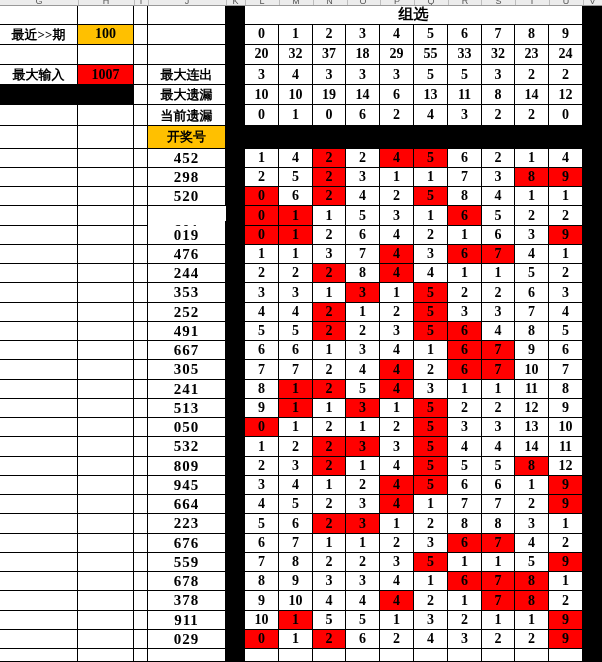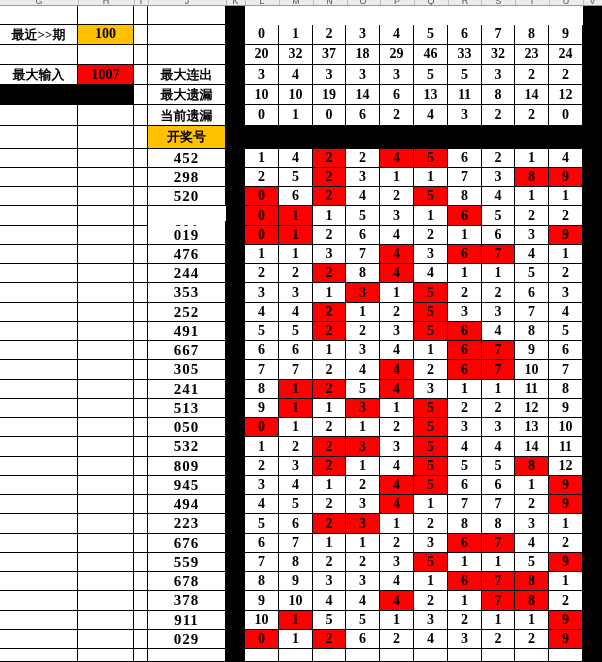--- a/index.html
+++ b/index.html
@@ -61,20 +61,21 @@
       <div class="strip-tick" style="left: 347px;"></div>
       <div class="strip-tick" style="left: 380px;"></div>
       <div class="strip-tick" style="left: 414px;"></div>
       <div class="strip-tick" style="left: 448px;"></div>
       <div class="strip-tick" style="left: 481px;"></div>
       <div class="strip-tick" style="left: 515px;"></div>
       <div class="strip-tick" style="left: 549px;"></div>
       <div class="strip-tick" style="left: 583px;"></div>
     </div>
 
+  <div class="cell overlay title-cell cjk" style="left: 245px; top: 5px; width: 338px; height: 20px;">组选</div>
 
   <div class="cell overlay cjk" style="left: 0px; top: 25px; width: 78px; height: 19.5px;">最近&gt;&gt;期</div>
   <div class="cell overlay orange" style="left: 78px; top: 25px; width: 56px; height: 19.5px;">100</div>
   <div class="cell overlay cjk" style="left: 0px; top: 65px; width: 78px; height: 20px;">最大输入</div>
   <div class="cell overlay redbg" style="left: 78px; top: 65px; width: 56px; height: 20px;">1007</div>
   <div class="black" style="position: absolute; left: 0px; top: 85px; width: 134px; height: 20px;"></div>
 
   <div class="cell overlay cjk" style="left: 148px; top: 65px; width: 78px; height: 20px;">最大连出</div>
   <div class="cell overlay cjk" style="left: 148px; top: 85px; width: 78px; height: 20px;">最大遗漏</div>
   <div class="cell overlay cjk" style="left: 148px; top: 105px; width: 78px; height: 21px;">当前遗漏</div>
@@ -120,21 +121,21 @@
     <div class="cell overlay" style="left: 414px; top: 25px; width: 34px; height: 19.5px;">5</div>
     <div class="cell overlay" style="left: 448px; top: 25px; width: 34px; height: 19.5px;">6</div>
     <div class="cell overlay" style="left: 482px; top: 25px; width: 33px; height: 19.5px;">7</div>
     <div class="cell overlay" style="left: 515px; top: 25px; width: 34px; height: 19.5px;">8</div>
     <div class="cell overlay" style="left: 549px; top: 25px; width: 34px; height: 19.5px;">9</div>
     <div class="cell overlay" style="left: 245px; top: 44.5px; width: 34px; height: 20.5px;">20</div>
     <div class="cell overlay" style="left: 279px; top: 44.5px; width: 34px; height: 20.5px;">32</div>
     <div class="cell overlay" style="left: 313px; top: 44.5px; width: 33px; height: 20.5px;">37</div>
     <div class="cell overlay" style="left: 346px; top: 44.5px; width: 34px; height: 20.5px;">18</div>
     <div class="cell overlay" style="left: 380px; top: 44.5px; width: 34px; height: 20.5px;">29</div>
-    <div class="cell overlay" style="left: 414px; top: 44.5px; width: 34px; height: 20.5px;">46</div>
+    <div class="cell overlay" style="left: 414px; top: 44.5px; width: 34px; height: 20.5px;">55</div>
     <div class="cell overlay" style="left: 448px; top: 44.5px; width: 34px; height: 20.5px;">33</div>
     <div class="cell overlay" style="left: 482px; top: 44.5px; width: 33px; height: 20.5px;">32</div>
     <div class="cell overlay" style="left: 515px; top: 44.5px; width: 34px; height: 20.5px;">23</div>
     <div class="cell overlay" style="left: 549px; top: 44.5px; width: 34px; height: 20.5px;">24</div>
     <div class="cell overlay" style="left: 245px; top: 65px; width: 34px; height: 20px;">3</div>
     <div class="cell overlay" style="left: 279px; top: 65px; width: 34px; height: 20px;">4</div>
     <div class="cell overlay" style="left: 313px; top: 65px; width: 33px; height: 20px;">3</div>
     <div class="cell overlay" style="left: 346px; top: 65px; width: 34px; height: 20px;">3</div>
     <div class="cell overlay" style="left: 380px; top: 65px; width: 34px; height: 20px;">3</div>
     <div class="cell overlay" style="left: 414px; top: 65px; width: 34px; height: 20px;">5</div>
@@ -410,21 +411,21 @@
     <div class="cell overlay" style="left: 346px; top: 476px; width: 34px; height: 19px;">2</div>
     <div class="cell overlay hit" style="left: 380px; top: 476px; width: 34px; height: 19px;">4</div>
     <div class="cell overlay hit" style="left: 414px; top: 476px; width: 34px; height: 19px;">5</div>
     <div class="cell overlay" style="left: 448px; top: 476px; width: 34px; height: 19px;">6</div>
     <div class="cell overlay" style="left: 482px; top: 476px; width: 33px; height: 19px;">6</div>
     <div class="cell overlay" style="left: 515px; top: 476px; width: 34px; height: 19px;">1</div>
     <div class="cell overlay hit" style="left: 549px; top: 476px; width: 34px; height: 19px;">9</div>
     <div class="cell" style="left: 0px; top: 495px; width: 78px; height: 19px;"></div>
     <div class="cell" style="left: 78px; top: 495px; width: 56px; height: 19px;"></div>
     <div class="cell" style="left: 134px; top: 495px; width: 14px; height: 19px;"></div>
-    <div class="cell overlay num-label" style="left: 148px; top: 495px; width: 78px; height: 19px;">494</div>
+    <div class="cell overlay num-label" style="left: 148px; top: 495px; width: 78px; height: 19px;">664</div>
     <div class="cell overlay" style="left: 245px; top: 495px; width: 34px; height: 19px;">4</div>
     <div class="cell overlay" style="left: 279px; top: 495px; width: 34px; height: 19px;">5</div>
     <div class="cell overlay" style="left: 313px; top: 495px; width: 33px; height: 19px;">2</div>
     <div class="cell overlay" style="left: 346px; top: 495px; width: 34px; height: 19px;">3</div>
     <div class="cell overlay hit" style="left: 380px; top: 495px; width: 34px; height: 19px;">4</div>
     <div class="cell overlay" style="left: 414px; top: 495px; width: 34px; height: 19px;">1</div>
     <div class="cell overlay" style="left: 448px; top: 495px; width: 34px; height: 19px;">7</div>
     <div class="cell overlay" style="left: 482px; top: 495px; width: 33px; height: 19px;">7</div>
     <div class="cell overlay" style="left: 515px; top: 495px; width: 34px; height: 19px;">2</div>
     <div class="cell overlay hit" style="left: 549px; top: 495px; width: 34px; height: 19px;">9</div>

